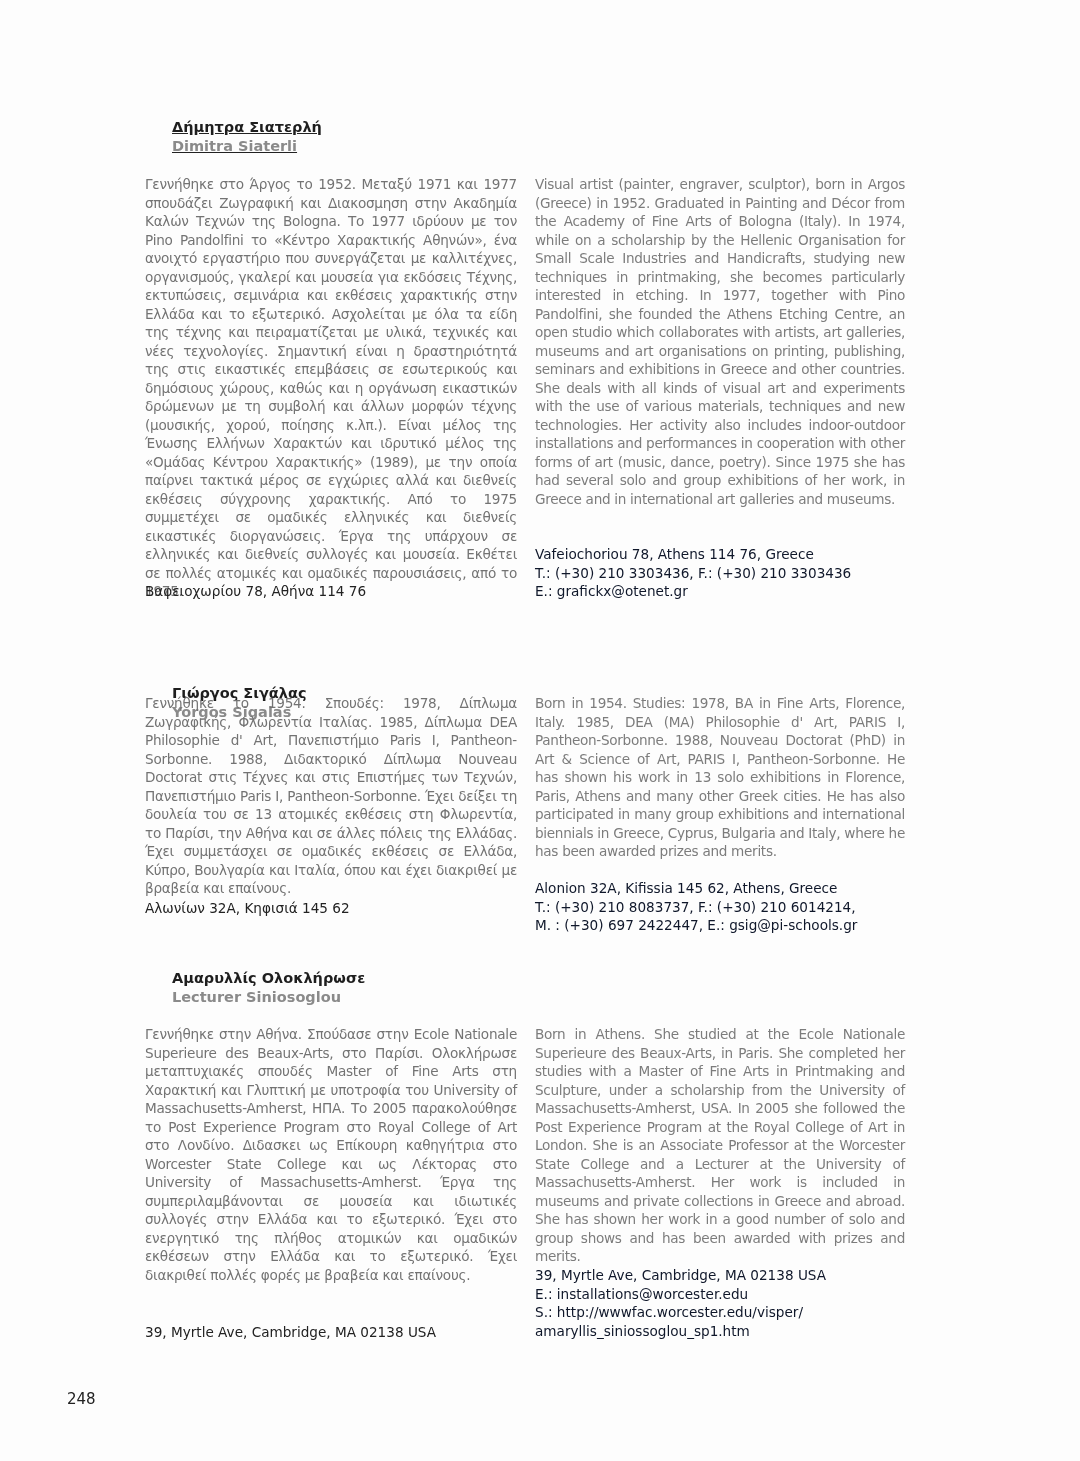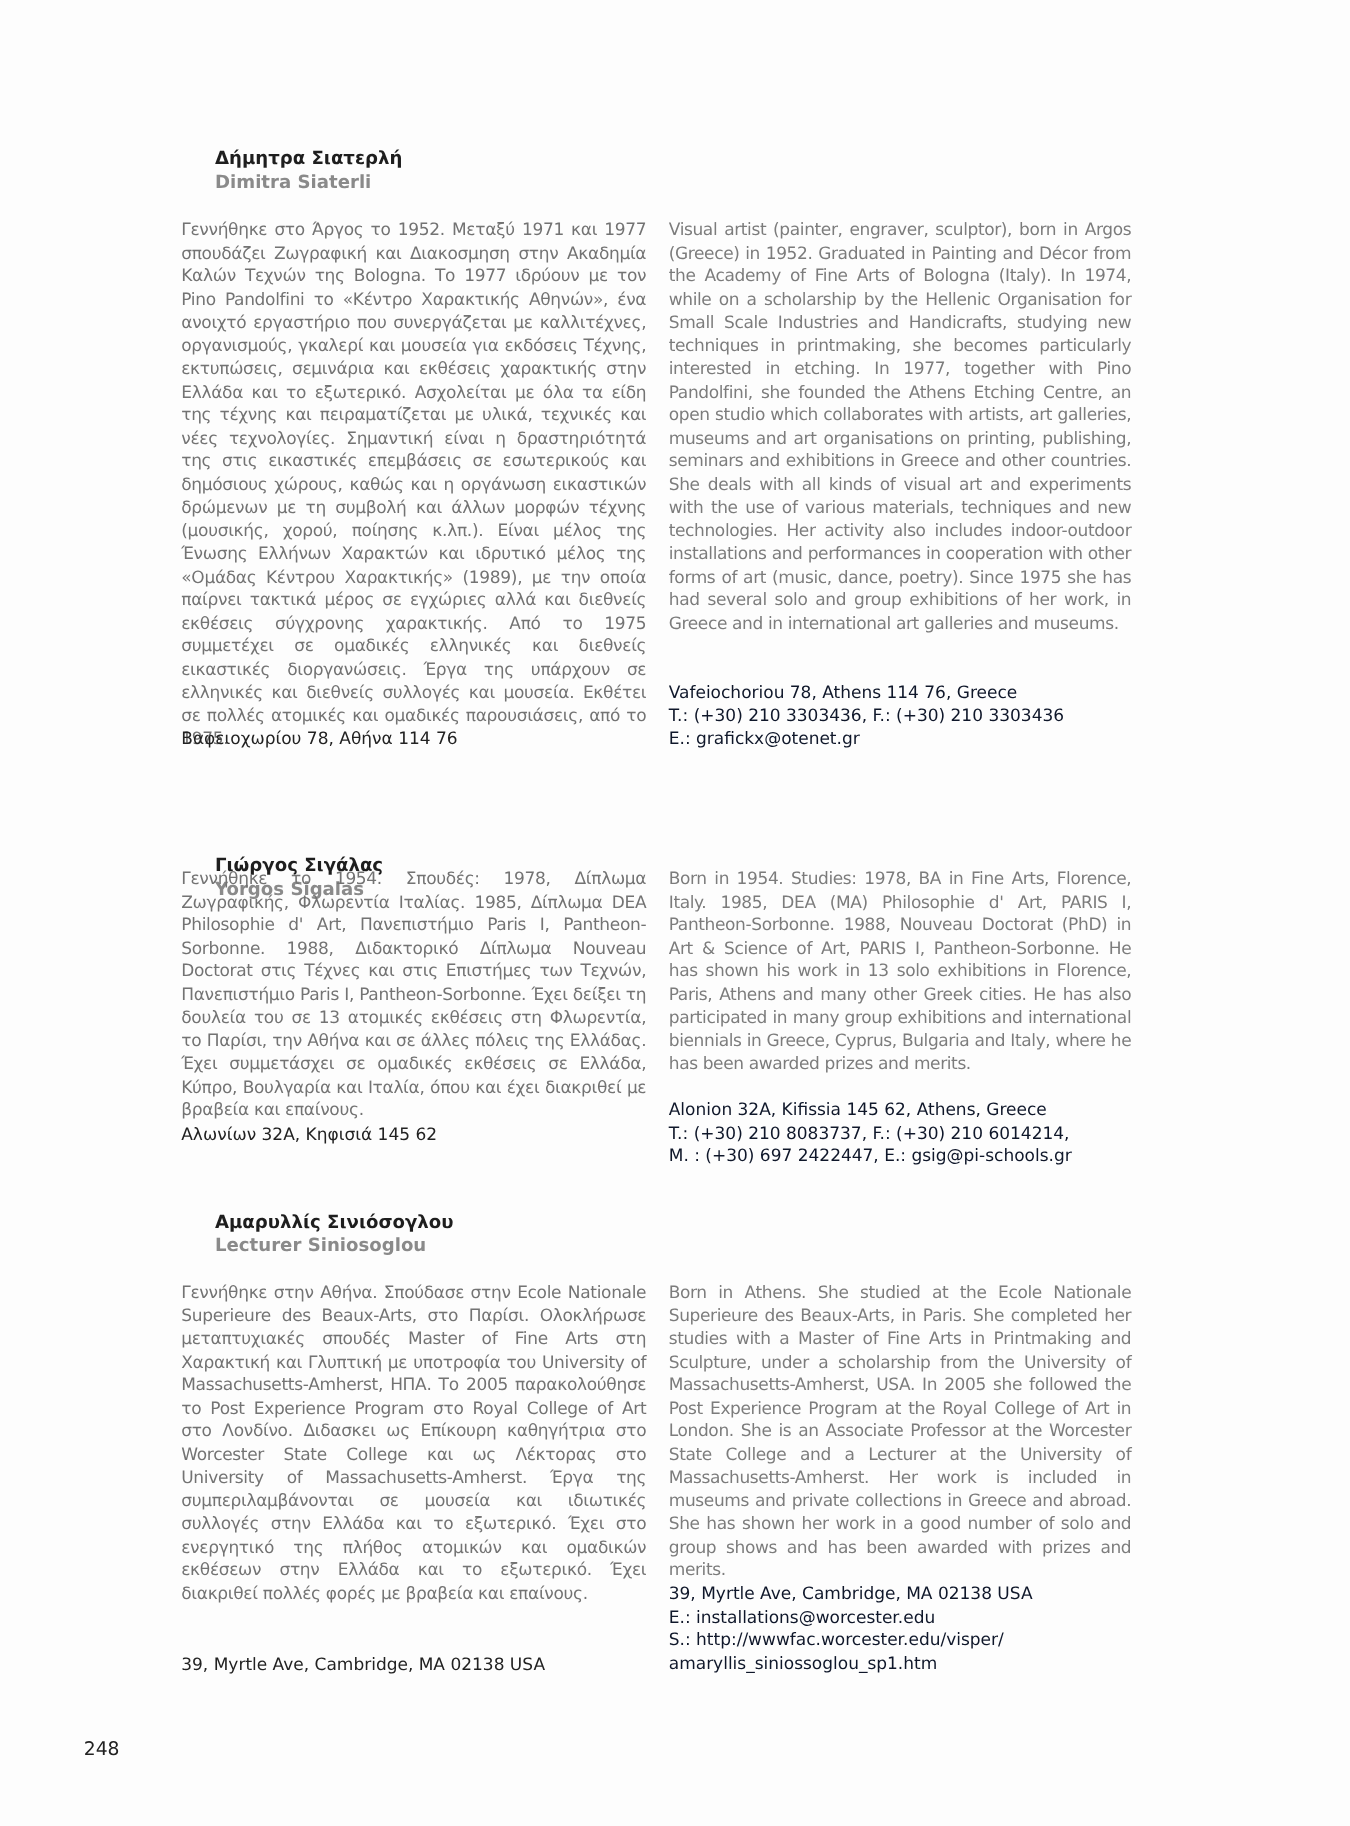--- a/index.html
+++ b/index.html
@@ -22,21 +22,21 @@
     text-align:justify; letter-spacing:-0.3px;
   }
   .addr-gr { position:absolute; left:145px; font-size:13.6px; line-height:18.5px; color:#222; white-space:nowrap; }
   .addr-en { position:absolute; left:535px; font-size:13.6px; line-height:18.5px; color:#0f172a; }
   .addr-en div { white-space:nowrap; }
   .page-num { position:absolute; left:67px; top:1390px; font-size:15px; color:#222; }
 </style>
 </head>
 <body>
 
-<div class="entry-title" style="top:118px;">
+<div class="entry-title" style="top:118px;text-decoration:underline;">
   <div class="name-gr">Δήμητρα Σιατερλή</div>
   <div class="name-en">Dimitra Siaterli</div>
 </div>
 <div class="col-gr" style="top:175px;">Γεννήθηκε στο Άργος το 1952. Μεταξύ 1971 και 1977 σπουδάζει Ζωγραφική και Διακοσμηση στην Ακαδημία Καλών Τεχνών της Bologna. Το 1977 ιδρύουν με τον Pino Pandolfini το «Κέντρο Χαρακτικής Αθηνών», ένα ανοιχτό εργαστήριο που συνεργάζεται με καλλιτέχνες, οργανισμούς, γκαλερί και μουσεία για εκδόσεις Τέχνης, εκτυπώσεις, σεμινάρια και εκθέσεις χαρακτικής στην Ελλάδα και το εξωτερικό. Ασχολείται με όλα τα είδη της τέχνης και πειραματίζεται με υλικά, τεχνικές και νέες τεχνολογίες. Σημαντική είναι η δραστηριότητά της στις εικαστικές επεμβάσεις σε εσωτερικούς και δημόσιους χώρους, καθώς και η οργάνωση εικαστικών δρώμενων με τη συμβολή και άλλων μορφών τέχνης (μουσικής, χορού, ποίησης κ.λπ.). Είναι μέλος της Ένωσης Ελλήνων Χαρακτών και ιδρυτικό μέλος της «Ομάδας Κέντρου Χαρακτικής» (1989), με την οποία παίρνει τακτικά μέρος σε εγχώριες αλλά και διεθνείς εκθέσεις σύγχρονης χαρακτικής. Από το 1975 συμμετέχει σε ομαδικές ελληνικές και διεθνείς εικαστικές διοργανώσεις. Έργα της υπάρχουν σε ελληνικές και διεθνείς συλλογές και μουσεία. Εκθέτει σε πολλές ατομικές και ομαδικές παρουσιάσεις, από το 1975.</div>
 <div class="addr-gr" style="top:582px;">Βαφειοχωρίου 78, Αθήνα 114 76</div>
 <div class="col-en" style="top:175px;">Visual artist (painter, engraver, sculptor), born in Argos (Greece) in 1952. Graduated in Painting and Décor from the Academy of Fine Arts of Bologna (Italy). In 1974, while on a scholarship by the Hellenic Organisation for Small Scale Industries and Handicrafts, studying new techniques in printmaking, she becomes particularly interested in etching. In 1977, together with Pino Pandolfini, she founded the Athens Etching Centre, an open studio which collaborates with artists, art galleries, museums and art organisations on printing, publishing, seminars and exhibitions in Greece and other countries. She deals with all kinds of visual art and experiments with the use of various materials, techniques and new technologies. Her activity also includes indoor-outdoor installations and performances in cooperation with other forms of art (music, dance, poetry). Since 1975 she has had several solo and group exhibitions of her work, in Greece and in international art galleries and museums.</div>
 <div class="addr-en" style="top:545px;">
   <div>Vafeiochoriou 78, Athens 114 76, Greece</div>
   <div>T.: (+30) 210 3303436, F.: (+30) 210 3303436</div>
   <div>E.: grafickx@otenet.gr</div>
@@ -49,21 +49,21 @@
 <div class="col-gr" style="top:694px;">Γεννήθηκε το 1954. Σπουδές: 1978, Δίπλωμα Ζωγραφικής, Φλωρεντία Ιταλίας. 1985, Δίπλωμα DEA Philosophie d' Art, Πανεπιστήμιο Paris I, Pantheon-Sorbonne. 1988, Διδακτορικό Δίπλωμα Nouveau Doctorat στις Τέχνες και στις Επιστήμες των Τεχνών, Πανεπιστήμιο Paris I, Pantheon-Sorbonne. Έχει δείξει τη δουλεία του σε 13 ατομικές εκθέσεις στη Φλωρεντία, το Παρίσι, την Αθήνα και σε άλλες πόλεις της Ελλάδας. Έχει συμμετάσχει σε ομαδικές εκθέσεις σε Ελλάδα, Κύπρο, Βουλγαρία και Ιταλία, όπου και έχει διακριθεί με βραβεία και επαίνους.</div>
 <div class="addr-gr" style="top:899px;">Αλωνίων 32Α, Κηφισιά 145 62</div>
 <div class="col-en" style="top:694px;">Born in 1954. Studies: 1978, BA in Fine Arts, Florence, Italy. 1985, DEA (MA) Philosophie d' Art, PARIS I, Pantheon-Sorbonne. 1988, Nouveau Doctorat (PhD) in Art &amp; Science of Art, PARIS I, Pantheon-Sorbonne. He has shown his work in 13 solo exhibitions in Florence, Paris, Athens and many other Greek cities. He has also participated in many group exhibitions and international biennials in Greece, Cyprus, Bulgaria and Italy, where he has been awarded prizes and merits.</div>
 <div class="addr-en" style="top:879px;">
   <div>Alonion 32A, Kifissia 145 62, Athens, Greece</div>
   <div>T.: (+30) 210 8083737, F.: (+30) 210 6014214,</div>
   <div>M. : (+30) 697 2422447, E.: gsig@pi-schools.gr</div>
 </div>
 
 <div class="entry-title" style="top:969px;">
-  <div class="name-gr">Αμαρυλλίς Σινιόσογλου</div>
+  <div class="name-gr">Αμαρυλλίς Ολοκλήρωσε</div>
   <div class="name-en">Lecturer Siniosoglou</div>
 </div>
 <div class="col-gr" style="top:1025px;">Γεννήθηκε στην Αθήνα. Σπούδασε στην Ecole Nationale Superieure des Beaux-Arts, στο Παρίσι. Ολοκλήρωσε μεταπτυχιακές σπουδές Master of Fine Arts στη Χαρακτική και Γλυπτική με υποτροφία του University of Massachusetts-Amherst, ΗΠΑ. Το 2005 παρακολούθησε το Post Experience Program στο Royal College of Art στο Λονδίνο. Διδασκει ως Επίκουρη καθηγήτρια στο Worcester State College και ως Λέκτορας στο University of Massachusetts-Amherst. Έργα της συμπεριλαμβάνονται σε μουσεία και ιδιωτικές συλλογές στην Ελλάδα και το εξωτερικό. Έχει στο ενεργητικό της πλήθος ατομικών και ομαδικών εκθέσεων στην Ελλάδα και το εξωτερικό. Έχει διακριθεί πολλές φορές με βραβεία και επαίνους.</div>
 <div class="addr-gr" style="top:1323px;">39, Myrtle Ave, Cambridge, MA 02138 USA</div>
 <div class="col-en" style="top:1025px;">Born in Athens. She studied at the Ecole Nationale Superieure des Beaux-Arts, in Paris. She completed her studies with a Master of Fine Arts in Printmaking and Sculpture, under a scholarship from the University of Massachusetts-Amherst, USA. In 2005 she followed the Post Experience Program at the Royal College of Art in London. She is an Associate Professor at the Worcester State College and a Lecturer at the University of Massachusetts-Amherst. Her work is included in museums and private collections in Greece and abroad. She has shown her work in a good number of solo and group shows and has been awarded with prizes and merits.</div>
 <div class="addr-en" style="top:1266px;">
   <div>39, Myrtle Ave, Cambridge, MA 02138 USA</div>
   <div>E.: installations@worcester.edu</div>
   <div>S.: http://wwwfac.worcester.edu/visper/</div>
   <div>amaryllis_siniossoglou_sp1.htm</div>

